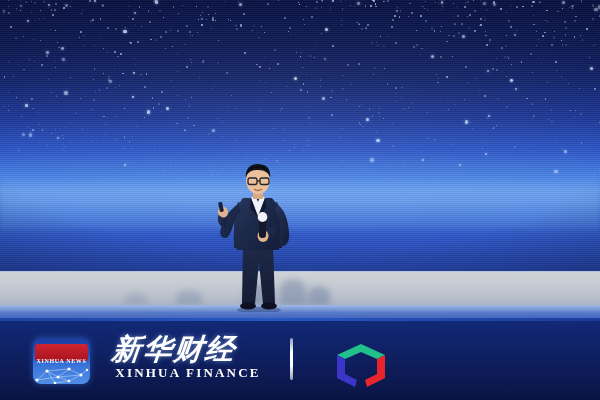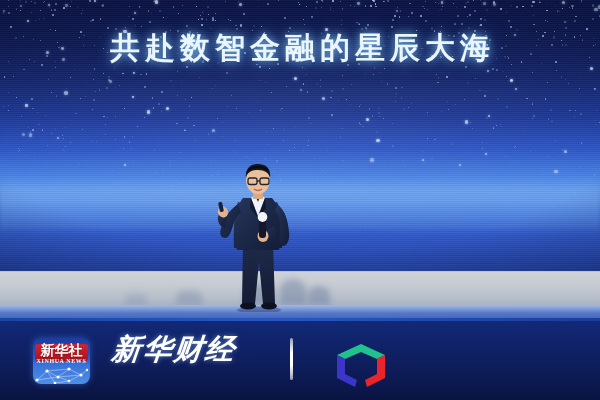--- a/index.html
+++ b/index.html
@@ -1154,21 +1154,20 @@
       <i style="left:60.9px;top:46.7px;width:2.91px;height:2.91px;opacity:0.65;box-shadow:0 0 3px rgba(200,225,255,.8);"></i>
       <i style="left:146.8px;top:110.4px;width:3.32px;height:3.32px;opacity:0.85;box-shadow:0 0 3px rgba(200,225,255,.8);"></i>
       <i style="left:93.6px;top:0.4px;width:1.98px;height:1.98px;opacity:0.89;box-shadow:0 0 3px rgba(200,225,255,.8);"></i>
       <i style="left:22.3px;top:132.7px;width:3.17px;height:3.17px;opacity:0.46;box-shadow:0 0 3px rgba(200,225,255,.8);"></i>
     </div>
   <div class="wall-glow"></div>
   <div class="scanlines"></div>
   <div class="wall-vignette"></div>
 
   <div class="title-wrap">
-    <div class="sub-title">共赴数智金融的星辰大海</div>
   </div>
 
   <div class="speaker">
     <svg width="105" height="150" viewBox="0 0 105 150">
       <defs>
         <linearGradient id="suitG" x1="0" y1="0" x2="1" y2="1">
           <stop offset="0%" stop-color="#28365e"></stop>
           <stop offset="45%" stop-color="#1c2949"></stop>
           <stop offset="100%" stop-color="#141d38"></stop>
         </linearGradient>
@@ -1233,21 +1232,20 @@
   </div>
   <div class="stage-floor"></div>
   <div class="floor-sheen"></div>
 
   <div class="banner">
     <div class="banner-edge"></div>
   </div>
 
   <div class="xh-news">
     <div class="band"></div>
-    <div class="cn">新华社</div>
     <div class="en">XINHUA NEWS</div>
     <div class="net">
       <svg width="57" height="20" viewBox="0 0 57 20">
         <g stroke="rgba(255,255,255,0.65)" stroke-width="0.6" fill="none">
           <path d="M4 16 L14 7 L25 13 L36 5 L48 11 L54 6"></path>
           <path d="M4 16 L25 13 L48 11"></path>
           <path d="M14 7 L36 5"></path>
           <path d="M14 7 L22 19 L36 17 L48 11"></path>
           <path d="M25 13 L36 17"></path>
         </g>
@@ -1260,20 +1258,21 @@
             <circle cx="54" cy="6" r="1.2"></circle>
           <circle cx="22" cy="19" r="1.3"></circle>
             <circle cx="36" cy="17" r="1.3"></circle>
         </g>
       </svg>
     </div>
   </div>
 
   <div class="xh-fin">
     <div class="cn">新华财经</div>
+    <div class="en">XINHUA FINANCE</div>
   </div>
 
   <div class="divider"></div>
 
   <div class="bd-cube">
     <svg width="56" height="46" viewBox="0 0 56 46">
       <path d="M28 2 L52 13 L44 17 L28 10 L12 17 L4 13 Z" fill="#21c18b"></path>
       <path d="M4 13 L12 17 L12 32 L24 38 L22 45 L4 36 Z" fill="#3b35c8"></path>
       <path d="M52 13 L44 17 L44 32 L32 38 L34 45 L52 36 Z" fill="#e8252b"></path>
     </svg>

